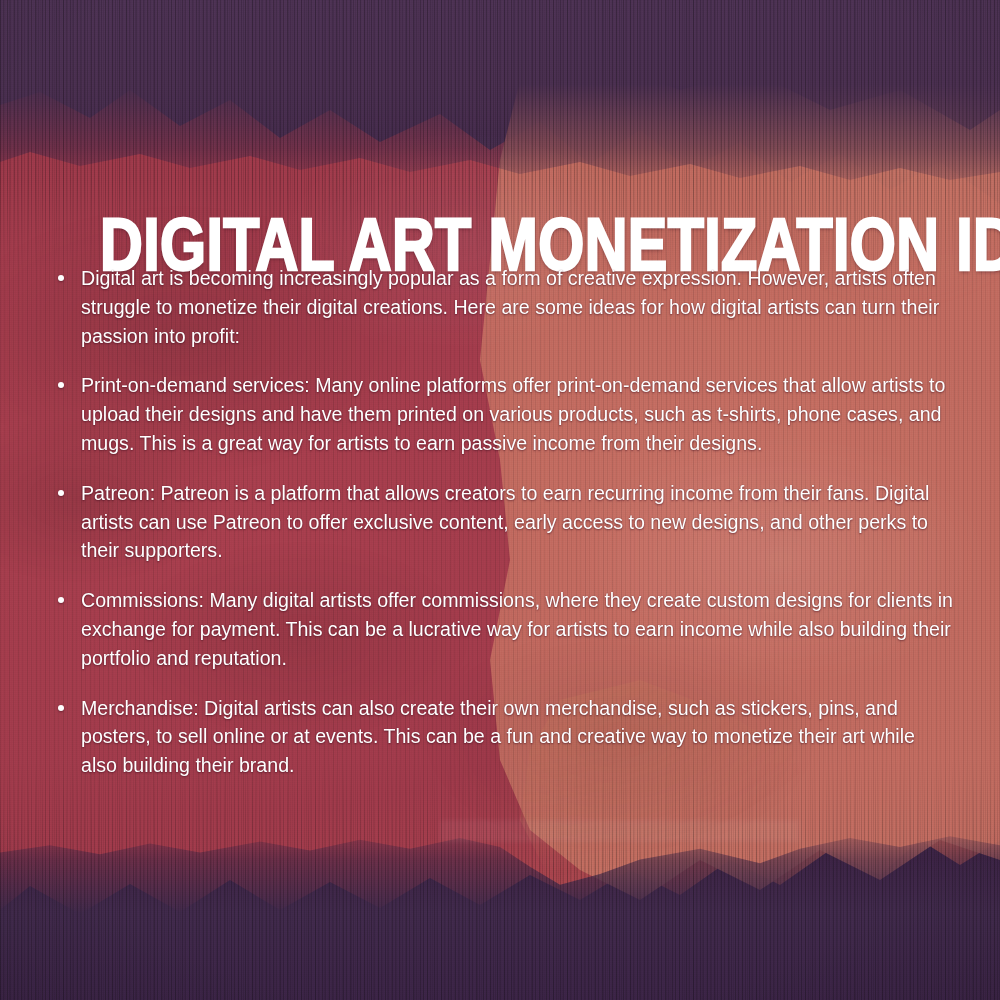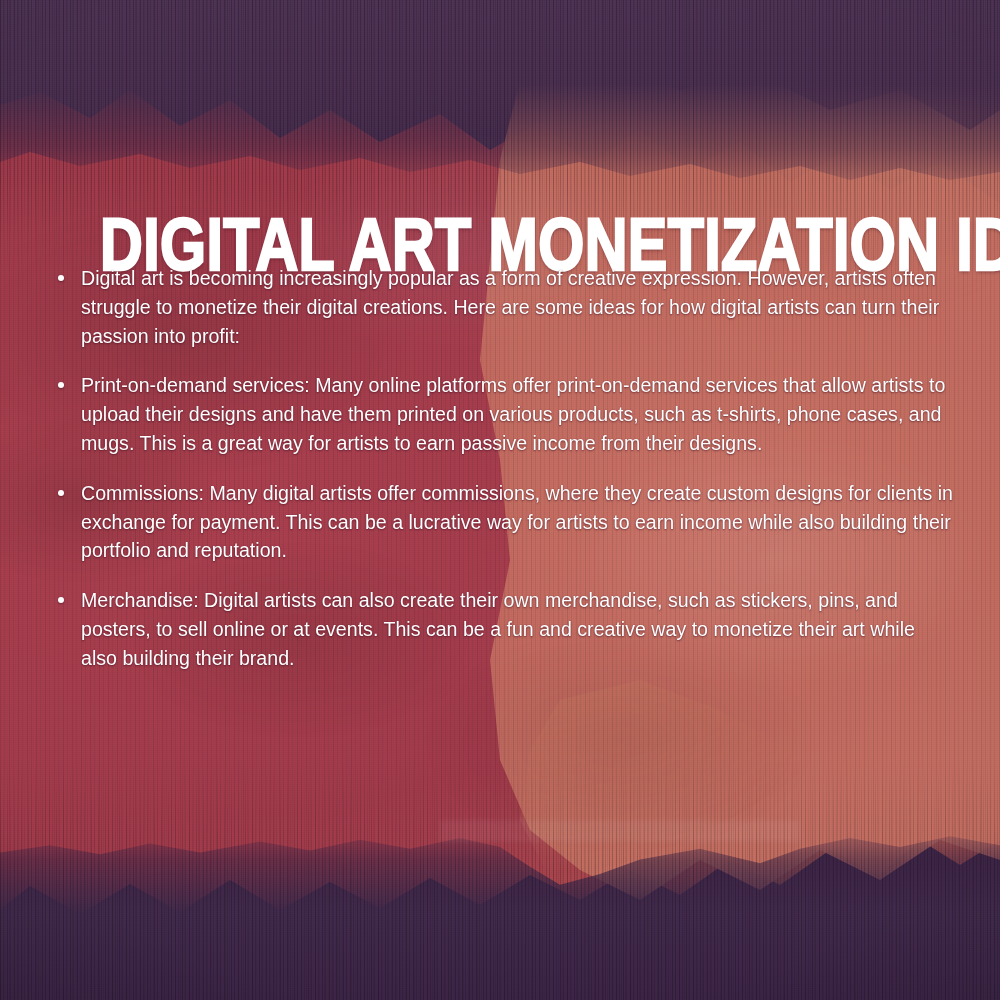--- a/index.html
+++ b/index.html
@@ -323,20 +323,24 @@
       <li class="bullet-item">
         <span class="bullet-marker"></span>
         <span class="bullet-text">Digital art is becoming increasingly popular as a form of creative expression. However, artists often struggle to monetize their digital creations. Here are some ideas for how digital artists can turn their passion into profit:</span>
       </li>
 
       <li class="bullet-item">
         <span class="bullet-marker"></span>
         <span class="bullet-text">Print-on-demand services: Many online platforms offer print-on-demand services that allow artists to upload their designs and have them printed on various products, such as t-shirts, phone cases, and mugs. This is a great way for artists to earn passive income from their designs.</span>
       </li>
 
+      <li class="bullet-item">
+        <span class="bullet-marker"></span>
+        <span class="bullet-text">Patreon: Patreon is a platform that allows creators to earn recurring income from their fans. Digital artists can use Patreon to offer exclusive content, early access to new designs, and other perks to their supporters.</span>
+      </li>
 
       <li class="bullet-item">
         <span class="bullet-marker"></span>
         <span class="bullet-text">Commissions: Many digital artists offer commissions, where they create custom designs for clients in exchange for payment. This can be a lucrative way for artists to earn income while also building their portfolio and reputation.</span>
       </li>
 
       <li class="bullet-item">
         <span class="bullet-marker"></span>
         <span class="bullet-text">Merchandise: Digital artists can also create their own merchandise, such as stickers, pins, and posters, to sell online or at events. This can be a fun and creative way to monetize their art while also building their brand.</span>
       </li>

